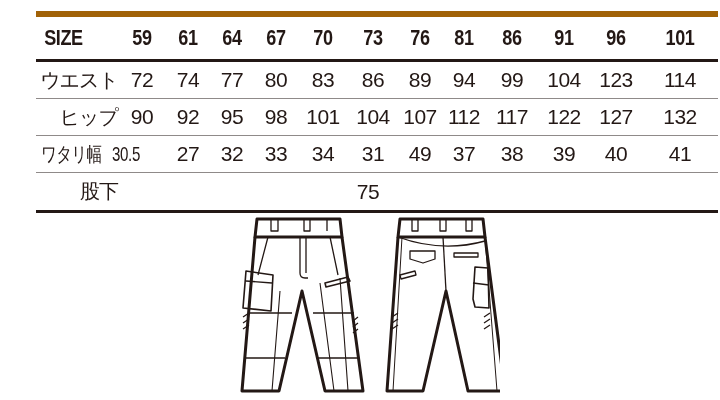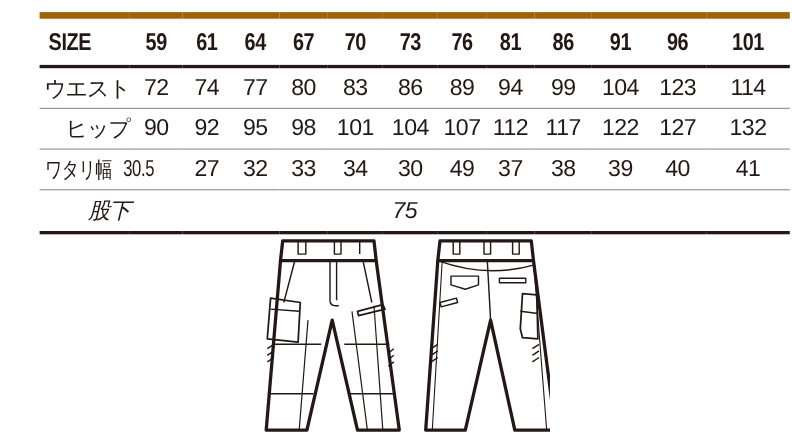--- a/index.html
+++ b/index.html
@@ -3,21 +3,21 @@
 <meta charset="utf-8">
 <style>
   html, body { margin:0; padding:0; background:#fff; }
   body { width:720px; height:400px; position:relative; overflow:hidden; font-family:"Liberation Sans","DejaVu Sans",sans-serif; color:#231815; }
   table { border-collapse:collapse; }
   .size-table { position:absolute; left:36px; top:11px; width:642px; border-collapse:collapse; table-layout:fixed; border-top:6px solid #a16207; }
   .size-table td, .size-table th { padding:0; text-align:center; white-space:nowrap; }
   .size-table thead th { height:42px; font-family:"Liberation Sans Narrow","Liberation Sans",sans-serif; font-weight:bold; font-size:22px; letter-spacing:-0.5px; border-bottom:3px solid #231815; transform:scaleX(0.82); }
   .size-table thead tr { }
   .size-table tbody td { height:36px; font-size:21px; border-bottom:1px solid #8f8a89; letter-spacing:-0.5px; }
-  .size-table tbody tr:last-child td { border-bottom:3px solid #231815; height:37px;font-style:italic; }
+  .size-table tbody tr:last-child td { border-bottom:3px solid #231815; height:37px; }
   .size-table .rowhead { text-align:right; font-size:20px; letter-spacing:-1px; }
   .size-table .rowhead.indent { padding-left:14px; }
   .hdr-label { text-align:left !important; }
   .narrow { display:inline-block; transform:scaleX(0.78); transform-origin:left center; }
   .cond { display:inline-block; transform:scaleX(0.72); }
   .illus { position:absolute; left:230px; top:213px; }
 </style>
 </head>
 <body>
 
@@ -85,21 +85,21 @@
       <td>127</td>
       <td>132</td>
     </tr>
     <tr>
       <td class="rowhead"><span class="narrow">ワタリ幅</span></td>
       <td style="text-align:left"><span class="cond" style="transform-origin:left center;margin-left:-6px">30.5</span></td>
       <td>27</td>
       <td>32</td>
       <td>33</td>
       <td>34</td>
-      <td>30</td>
+      <td>31</td>
       <td>49</td>
       <td>37</td>
       <td>38</td>
       <td>39</td>
       <td>40</td>
       <td>41</td>
     </tr>
     <tr>
       <td class="rowhead indent">股下</td>
       <td colspan="12" style="padding-right:100px">75</td>

